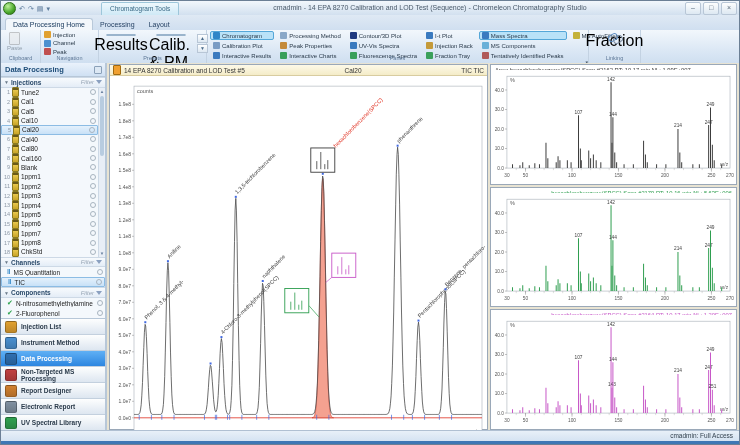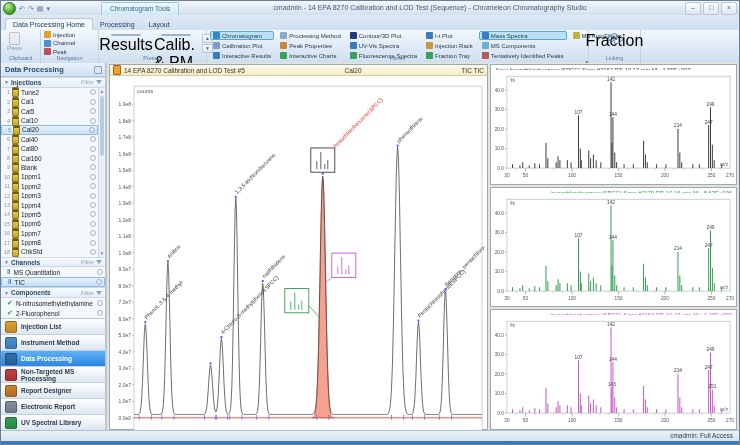--- a/index.html
+++ b/index.html
@@ -12,21 +12,21 @@
   .ctxtab{position:absolute;left:100px;top:1px;height:12px;padding:0 8px;background:linear-gradient(#eef8fd,#cfe9f6);border:1px solid #9dc6da;border-bottom:none;border-radius:2px 2px 0 0;font-size:6.5px;color:#3a6a86;line-height:12px;}
   .wtitle{position:absolute;left:180px;right:60px;top:0;text-align:center;font-size:7px;color:#4a5a6a;line-height:14px;white-space:nowrap;overflow:hidden;}
   .winbtns{position:absolute;right:2px;top:1px;display:flex;gap:2px;}
   .winbtn{width:14px;height:11px;border:1px solid #b8c6d6;border-radius:2px;background:linear-gradient(#fdfefe,#dde8f2);font-size:7px;line-height:10px;text-align:center;color:#5a6a7a;}
   
   .tabrow{position:absolute;left:0;top:14px;right:0;height:15px;background:linear-gradient(#dfe9f4,#d0dff0);display:flex;align-items:flex-end;padding-left:4px;box-sizing:border-box;}
   .rtab{font-size:7px;color:#1f3c5f;padding:2px 7px;border-radius:3px 3px 0 0;white-space:nowrap;}
   .rtab.active{background:#f3f7fb;border:1px solid #b9c9da;border-bottom:none;color:#15365a;}
   
   .ribbon{position:absolute;left:0;top:29px;right:0;height:33px;background:linear-gradient(#f2f7fc,#dce8f5 60%,#cfdff0);border-bottom:1px solid #b7c7d8;display:flex;}
-  .rgroup{position:relative;height:100%;border-right:1px solid #c3d2e2;padding:1px 3px 8px 3px;box-sizing:border-box;}
+  .rgroup{position:relative;height:100%;border-right:1px solid #c3d2e2;padding:1px 3px 8px 3px;box-sizing:border-box;justify-content:center;}
   .rgroup .glabel{position:absolute;left:0;right:0;bottom:0;height:8px;text-align:center;font-size:5.5px;color:#5e7897;}
   .bigbtn{display:inline-flex;flex-direction:column;align-items:center;justify-content:flex-start;height:24px;padding:1px 3px;border-radius:2px;}
   .bigbtn .blabel{font-size:6px;color:#2a3a4a;white-space:nowrap;}
   .dim{opacity:.45;}
   .pasteicon{width:9px;height:11px;border:1px solid #8a8a8a;background:#e8e8e8;border-radius:1px;}
   .navrows{display:flex;flex-direction:column;justify-content:space-between;height:24px;}
   .navrow{display:flex;align-items:center;gap:2px;font-size:6px;color:#2a3a4a;white-space:nowrap;}
   .sicon{width:7px;height:7px;border-radius:1px;flex:0 0 auto;}
   .presetbtns{display:flex;gap:2px;height:24px;}
   .presetbtn{display:flex;flex-direction:column;align-items:center;justify-content:space-between;width:44px;padding:2px 1px 1px;border:1px solid transparent;border-radius:2px;}

